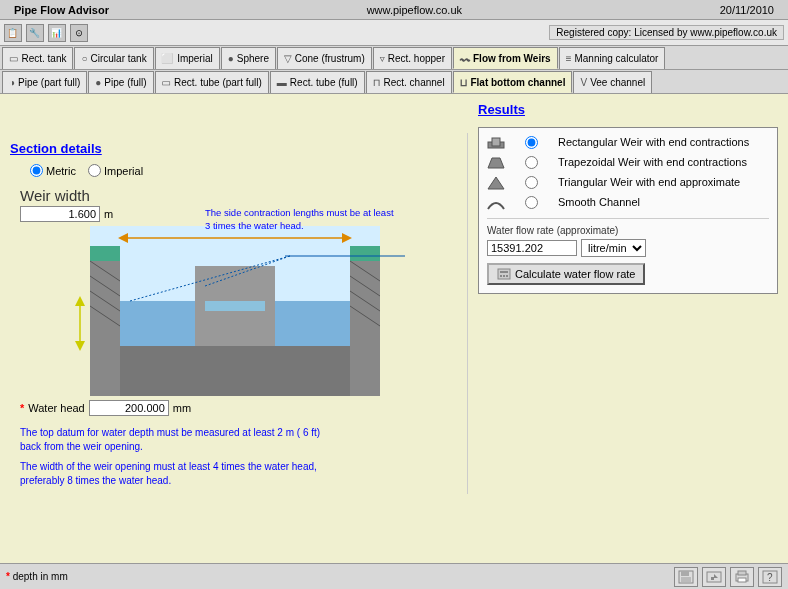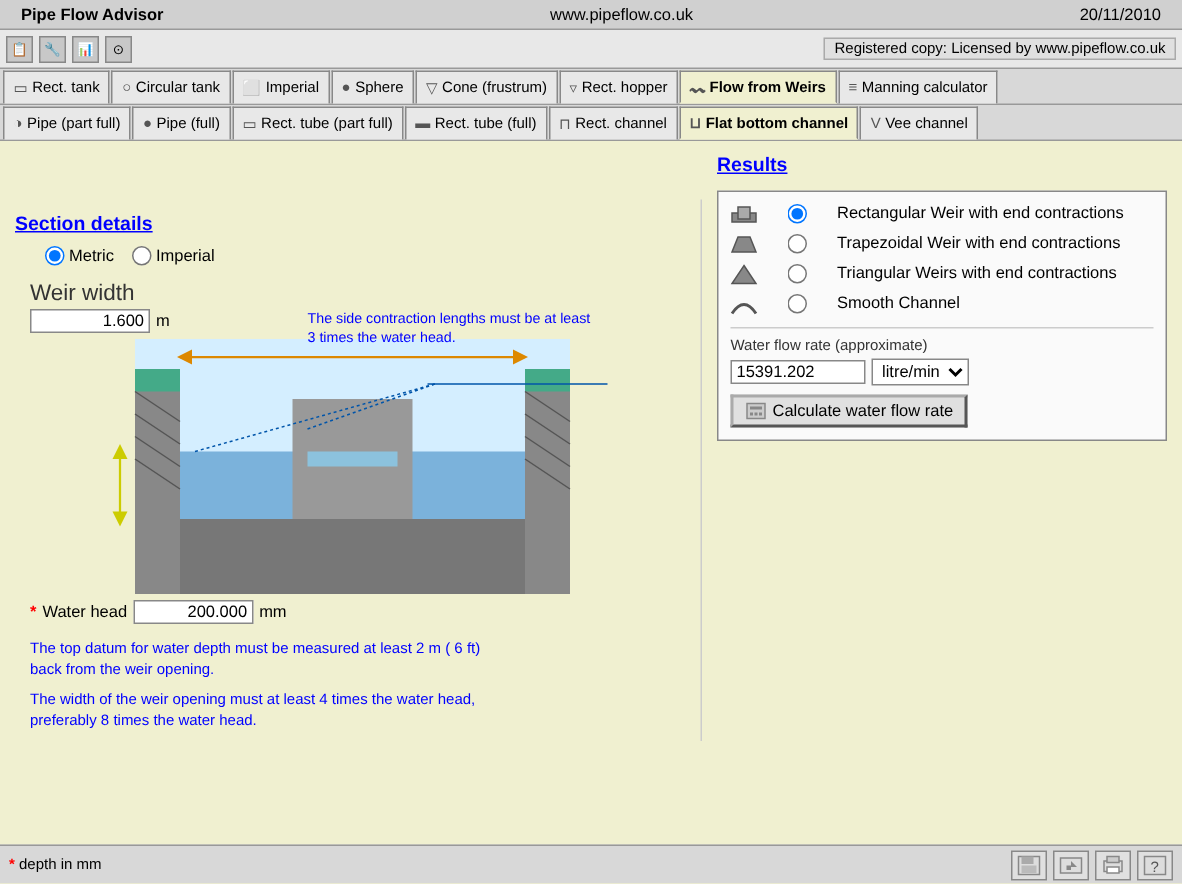--- a/index.html
+++ b/index.html
@@ -429,21 +429,21 @@
             <polygon points="1,12 5,2 13,2 17,12" fill="#888" stroke="#555" stroke-width="1"></polygon>
           </svg>
           <input type="radio" name="weir-type" style="">
           <span>Trapezoidal Weir with end contractions</span>
         </div>
         <div class="result-radio-row">
           <svg width="18" height="14">
             <polygon points="9,1 17,13 1,13" fill="#888" stroke="#555" stroke-width="1"></polygon>
           </svg>
           <input type="radio" name="weir-type" style="">
-          <span>Triangular Weirs with end contractions</span>
+          <span>Triangular Weir with end approximate</span>
         </div>
         <div class="result-radio-row">
           <svg width="18" height="14">
             <path d="M1,13 Q9,1 17,13" fill="none" stroke="#555" stroke-width="2"></path>
           </svg>
           <input type="radio" name="weir-type" style="">
           <span>Smooth Channel</span>
         </div>
 
         <div class="flow-rate-section">

